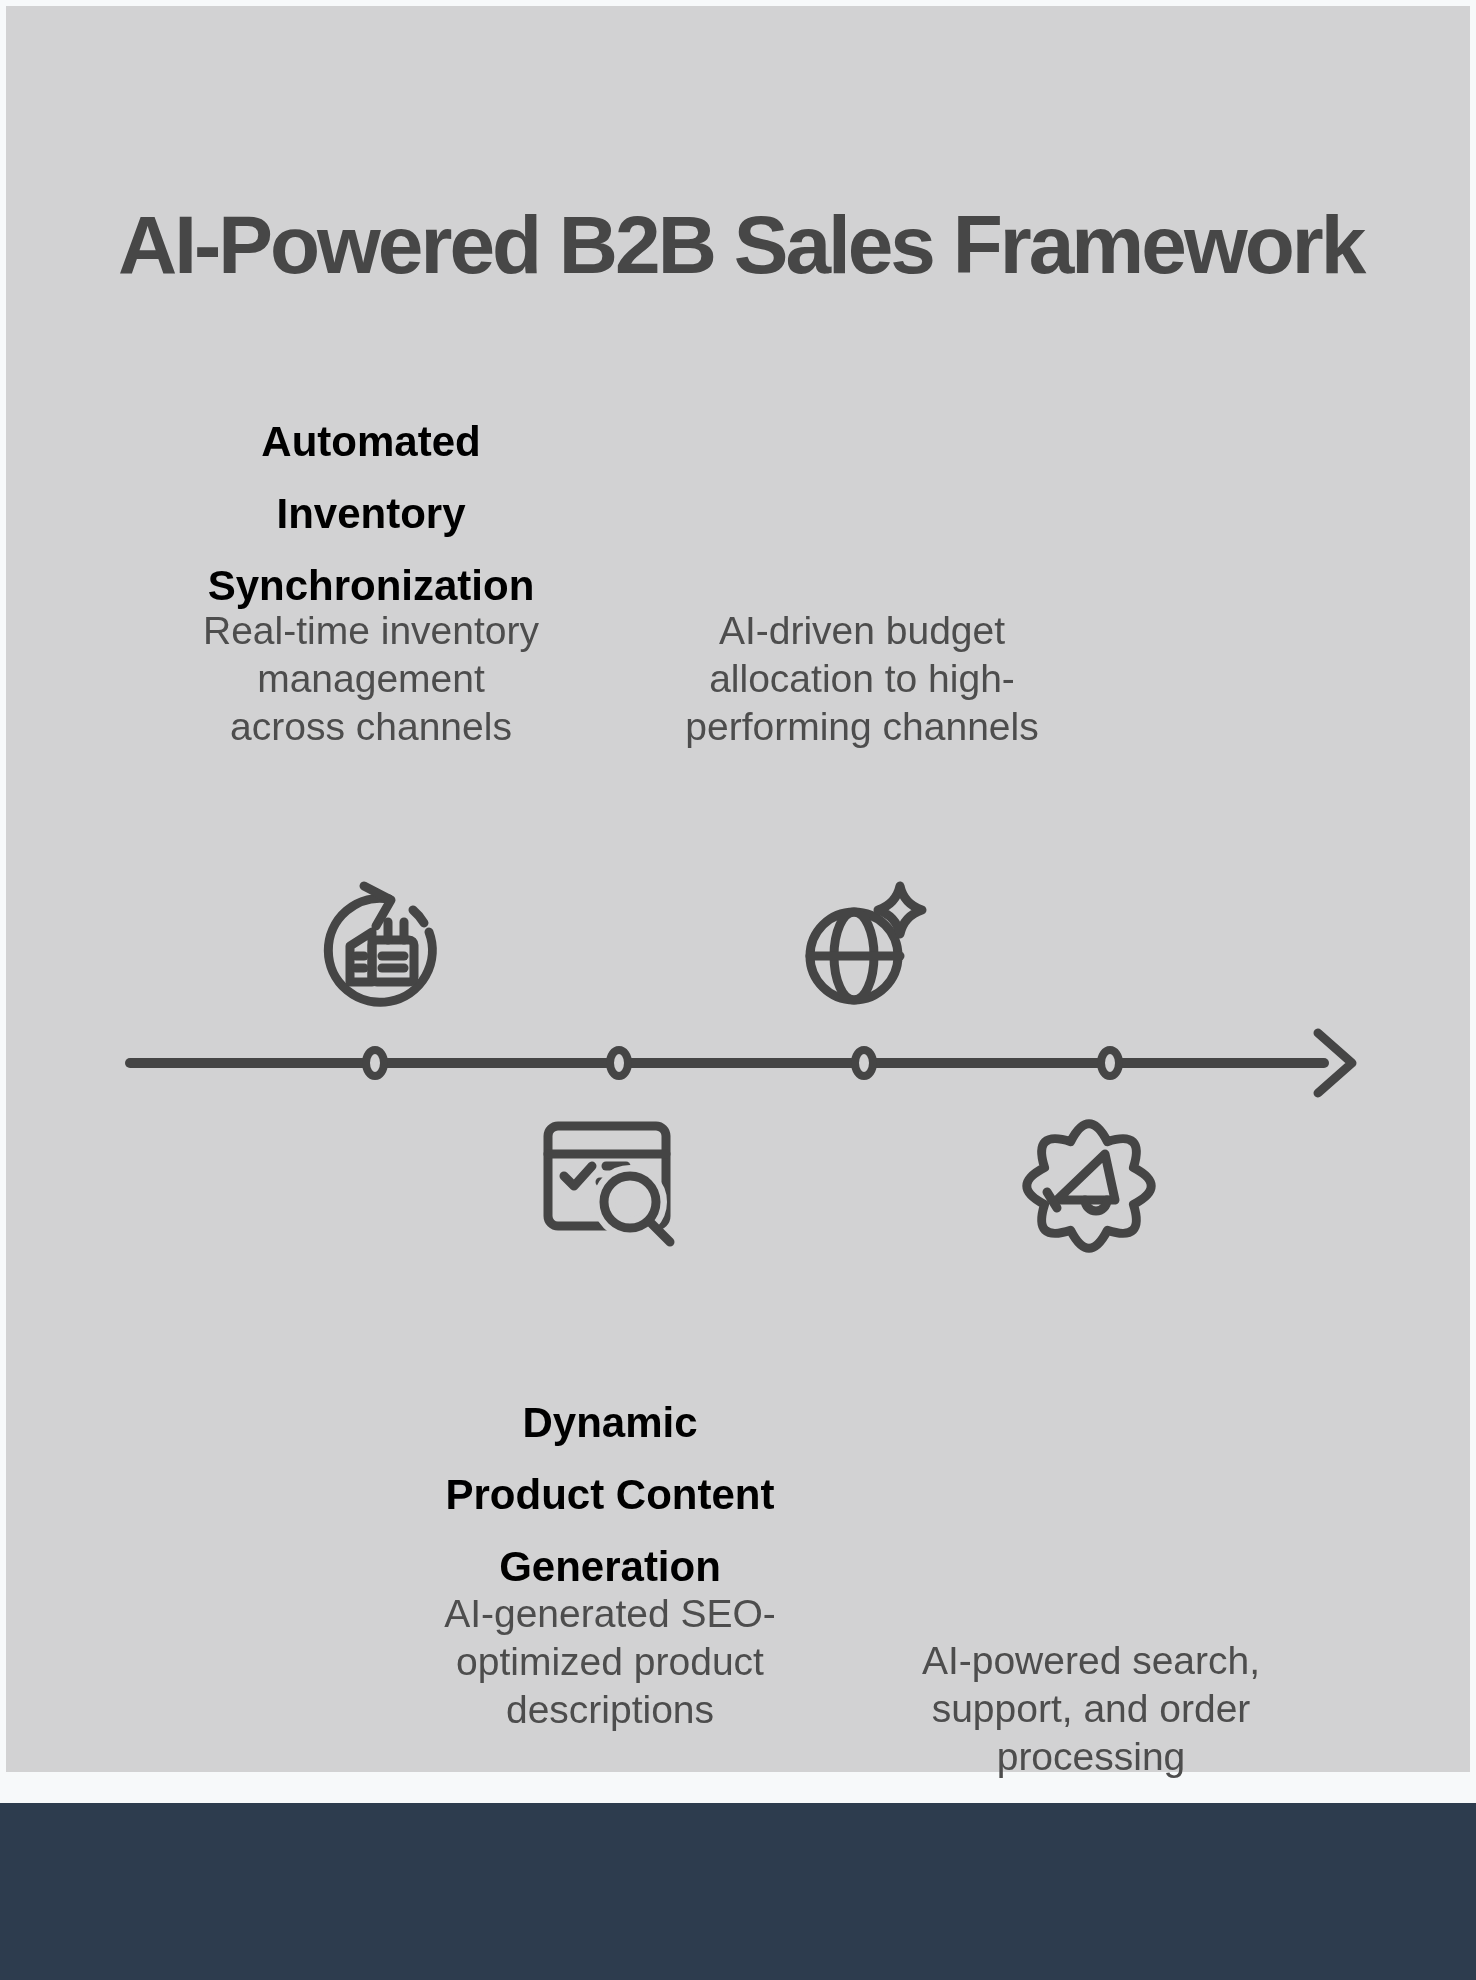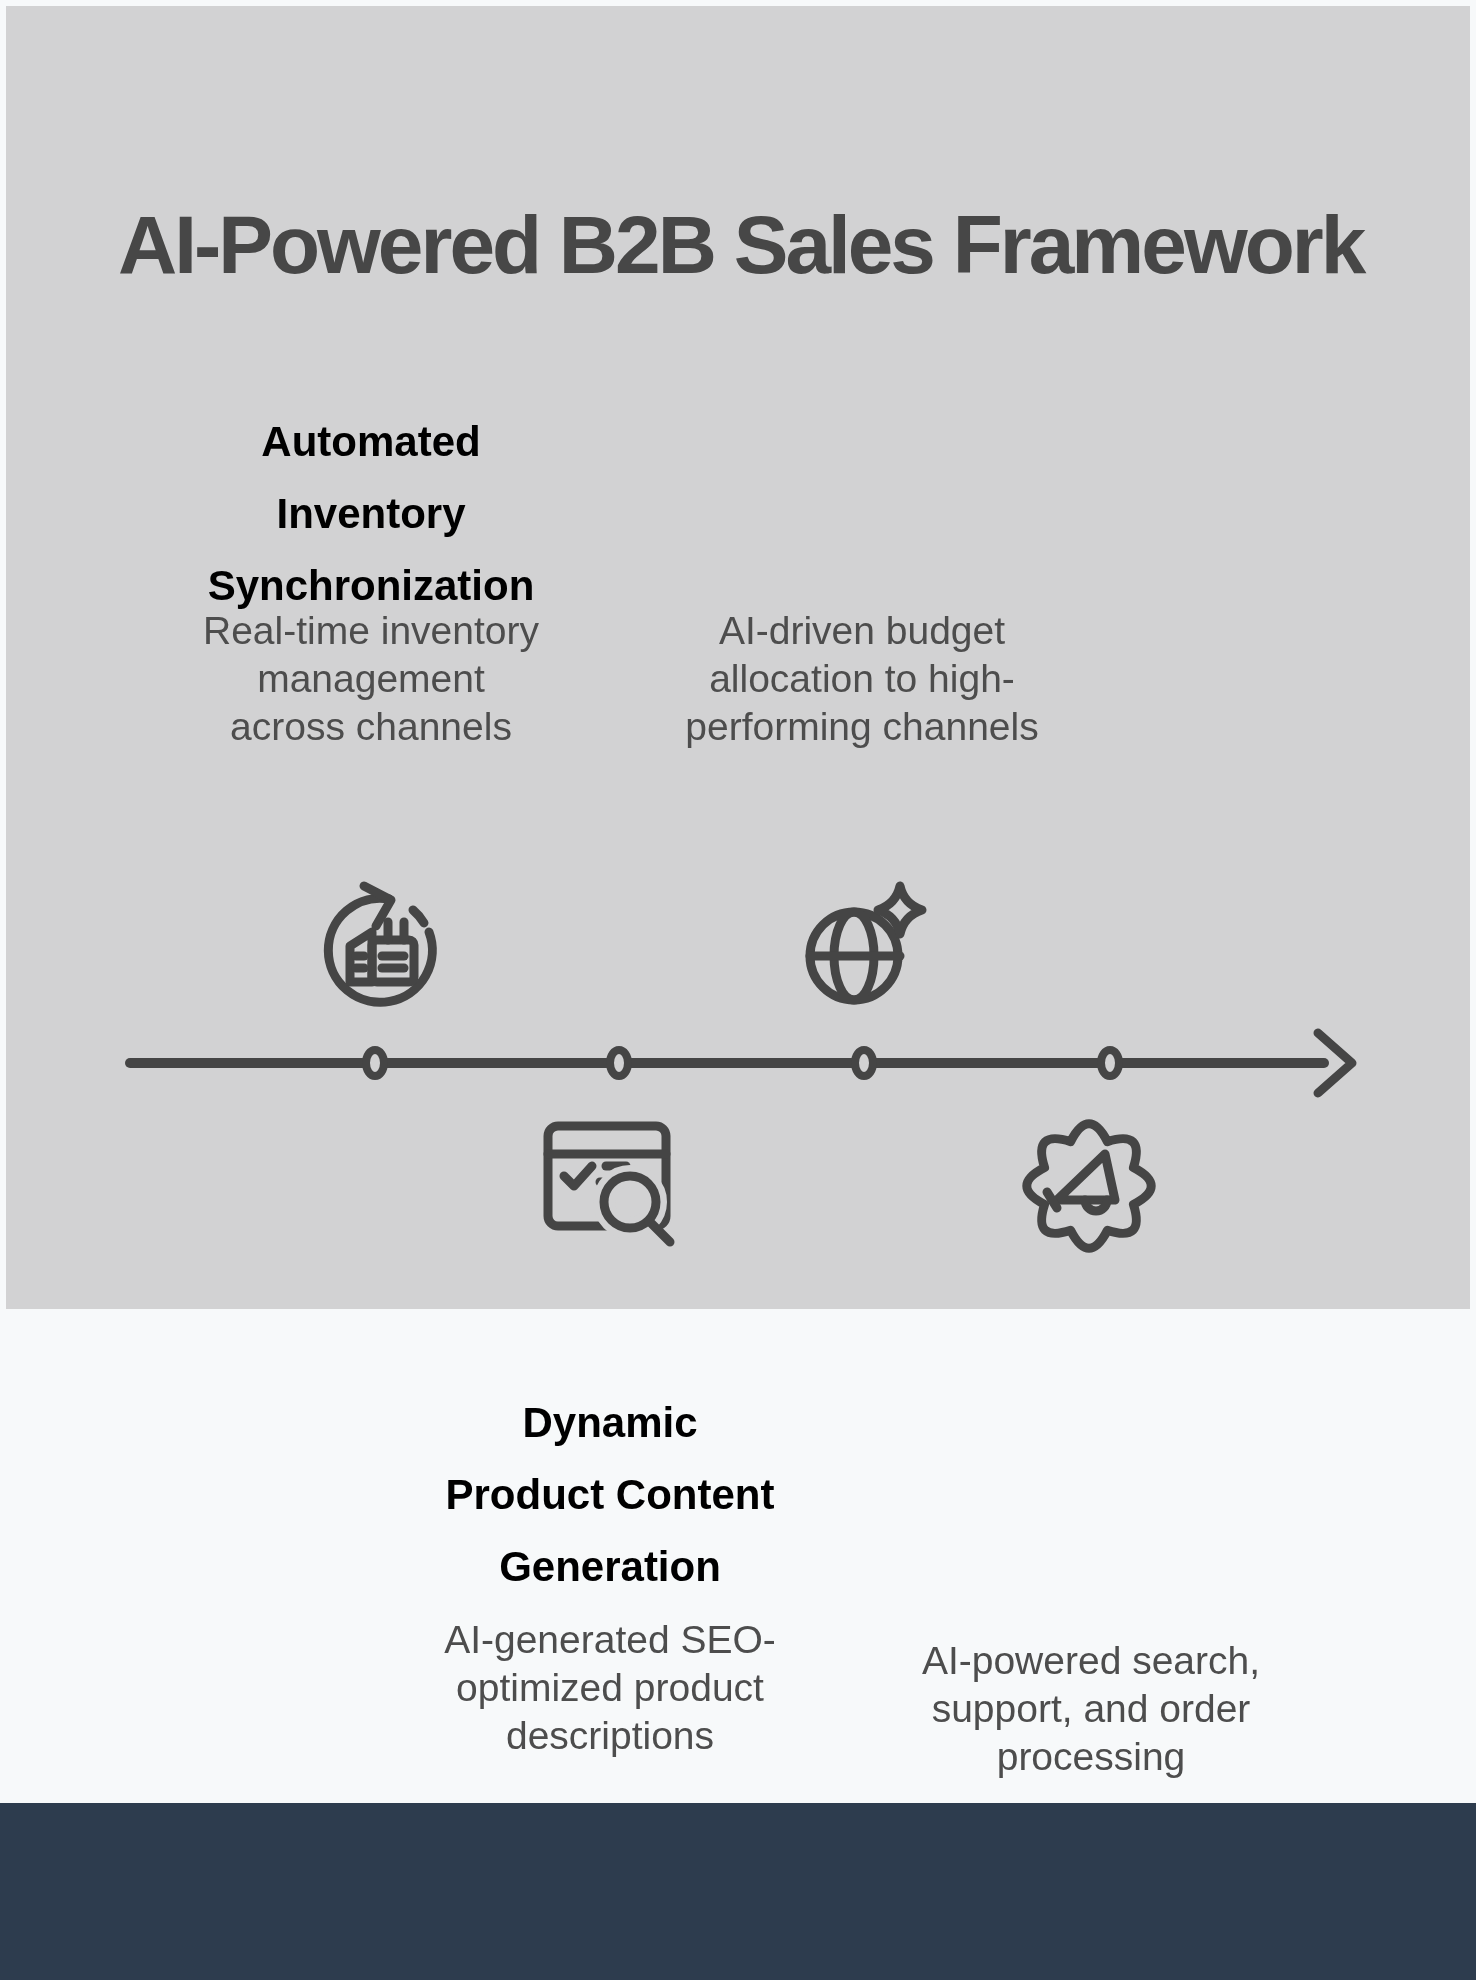--- a/index.html
+++ b/index.html
@@ -3,34 +3,34 @@
 <meta charset="utf-8">
 <style>
   html,body{margin:0;padding:0;}
   body{
     width:1476px;height:1980px;
     background:#f7f9fa;
     font-family:"Liberation Sans","DejaVu Sans",sans-serif;
     position:relative;overflow:hidden;
   }
   .canvas{
-    position:absolute;left:6px;top:6px;right:6px;height:1303px;
+    position:absolute;left:6px;top:6px;right:6px;height:1766px;
     background:#d2d2d3;
   }
   .page-title{
     position:absolute;left:112px;top:198px;margin:0;
     font-size:82px;font-weight:bold;letter-spacing:-3px;
     color:#474747;line-height:1;white-space:nowrap;
   }
   .col{position:absolute;width:440px;text-align:center;white-space:pre-line;}
   .col-heading{font-weight:bold;font-size:42px;line-height:72px;}
   .col-body{font-size:39px;line-height:48px;color:#4d4d4d;}
   #h1{left:145px;top:400px;}  #b1{left:145px;top:601px;}
   #h2{left:636px;top:400px;}  #b2{left:636px;top:601px;}
-  #h3{left:384px;top:1381px;} #b3{left:384px;top:1584px;margin-top:26px;}
+  #h3{left:384px;top:1381px;} #b3{left:384px;top:1584px;}
   #h4{left:865px;top:1378px;} #b4{left:865px;top:1631px;}
   .tl{position:absolute;left:100px;top:1007px;}
   .icon{position:absolute;width:152px;height:152px;}
   #icon1{left:298px;top:864px;}
   #icon2{left:782px;top:866px;}
   #icon3{left:528px;top:1104px;}
   #icon4{left:1007px;top:1104px;}
   .stroke{fill:none;stroke:#454545;stroke-width:9;stroke-linecap:round;stroke-linejoin:round;}
   .footer{
     position:absolute;left:0;top:1803px;width:1476px;height:177px;

